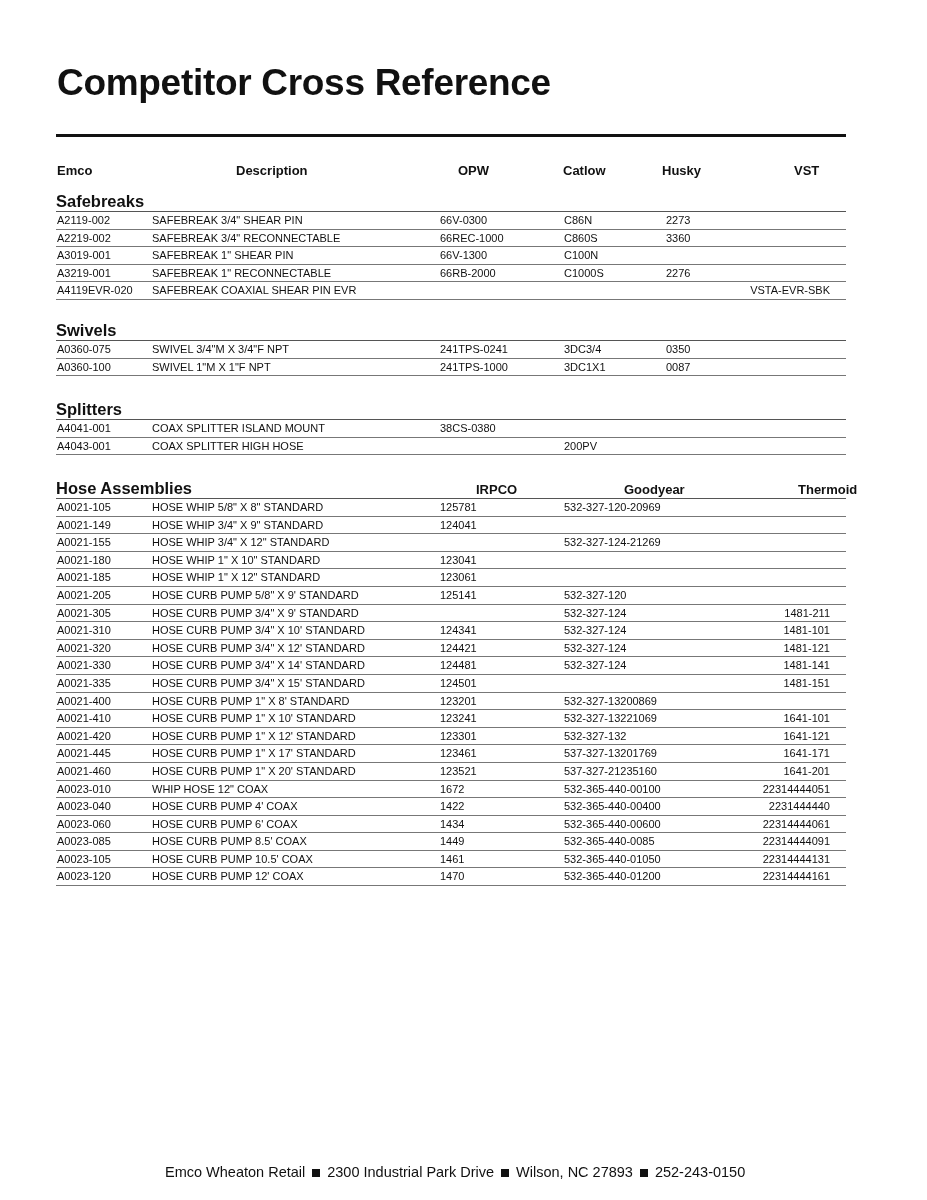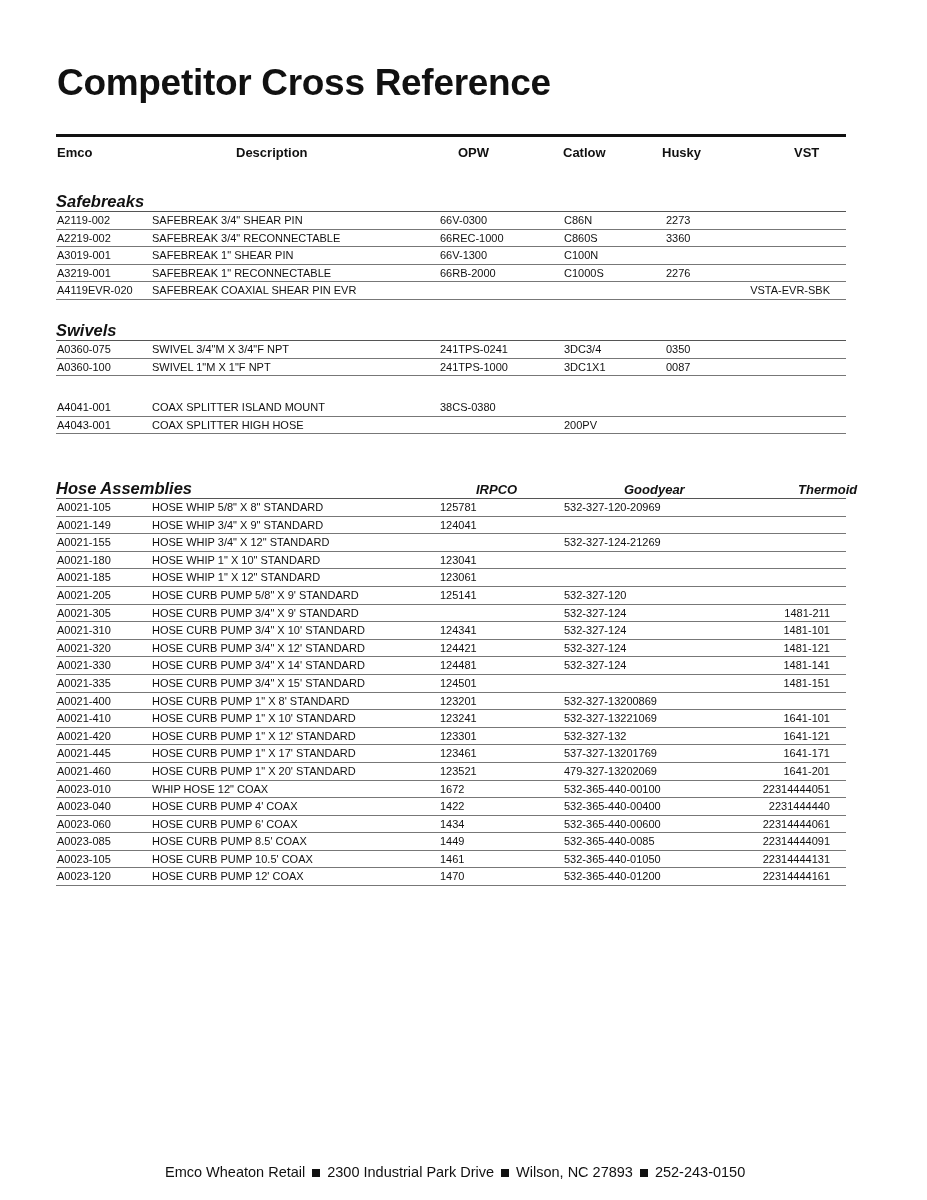--- a/index.html
+++ b/index.html
@@ -1,22 +1,22 @@
 <!DOCTYPE html>
 <html><head>
   <meta charset="utf-8">
   <style>
     html, body { margin: 0; padding: 0; background: #ffffff; }
     body { width: 927px; height: 1200px; position: relative; color: #111; font-family: "Liberation Sans", sans-serif; }
     .title { position: absolute; left: 57px; top: 62px; font-size: 37px; font-weight: bold; letter-spacing: -0.3px; margin: 0; }
     .title-rule { position: absolute; left: 56px; top: 134px; width: 790px; height: 3px; background: #111; }
-    .colhead { position: absolute; top: 145px; left: 56px; width: 790px; height: 16px; font-size: 13px; font-weight: bold; }
+    .colhead { position: absolute; top: 163px; left: 56px; width: 790px; height: 16px; font-size: 13px; font-weight: bold; }
     .colhead span { position: absolute; white-space: nowrap; }
     .section { position: absolute; left: 56px; width: 790px; }
-    .section-title { font-size: 16.5px; font-weight: bold; height: 20px; line-height: 20px; border-bottom: 1px solid #555; position: relative; font-style: italic; }
+    .section-title { font-size: 16.5px; font-weight: bold; height: 20px; line-height: 20px; border-bottom: 1px solid #555; position: relative; }
     .section-title .sub { position: absolute; top: 2px; font-size: 13px; font-weight: bold; padding-left: 38px; }
     .row { position: relative; height: 16.6px; border-bottom: 1px solid #777; font-size: 11px; line-height: 16.6px; white-space: nowrap; }
     .row span { position: absolute; top: 0; }
     .c-emco { left: 1px; }
     .c-desc { left: 96px; }
     .c-c3 { left: 384px; }
     .c-c4 { left: 508px; }
     .c-c5 { left: 610px; }
     .c-c6 { right: 16px; }
     .footer { position: absolute; top: 1164px; left: 56px; width: 790px; font-size: 14.5px; }
@@ -97,20 +97,21 @@
       <span class="c-emco">A0360-100</span>
       <span class="c-desc">SWIVEL 1"M X 1"F NPT</span>
       <span class="c-c3">241TPS-1000</span>
       <span class="c-c4">3DC1X1</span>
       <span class="c-c5">0087</span>
       <span class="c-c6"></span>
     </div>
 </div>
 
 <div class="section" style="top:399px">
+  <div class="section-title">Splitters</div>
   <div class="row">
       <span class="c-emco">A4041-001</span>
       <span class="c-desc">COAX SPLITTER ISLAND MOUNT</span>
       <span class="c-c3">38CS-0380</span>
       <span class="c-c4"></span>
       <span class="c-c5"></span>
       <span class="c-c6"></span>
     </div>
   <div class="row">
       <span class="c-emco">A4043-001</span>
@@ -232,21 +233,21 @@
         <span class="c-emco">A0021-445</span>
         <span class="c-desc">HOSE CURB PUMP 1" X 17' STANDARD</span>
         <span class="c-c3">123461</span>
         <span class="c-c4">537-327-13201769</span>
         <span class="c-c6">1641-171</span>
       </div>
       <div class="row">
         <span class="c-emco">A0021-460</span>
         <span class="c-desc">HOSE CURB PUMP 1" X 20' STANDARD</span>
         <span class="c-c3">123521</span>
-        <span class="c-c4">479-327-13202069</span>
+        <span class="c-c4">537-327-21235160</span>
         <span class="c-c6">1641-201</span>
       </div>
       <div class="row">
         <span class="c-emco">A0023-010</span>
         <span class="c-desc">WHIP HOSE 12" COAX</span>
         <span class="c-c3">1672</span>
         <span class="c-c4">532-365-440-00100</span>
         <span class="c-c6">22314444051</span>
       </div>
       <div class="row">

